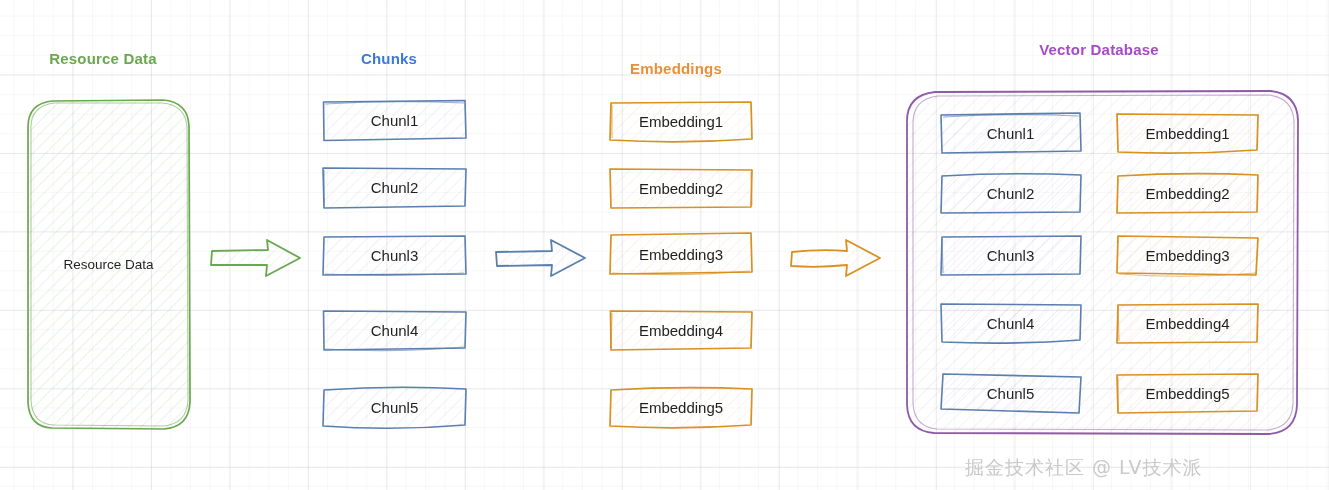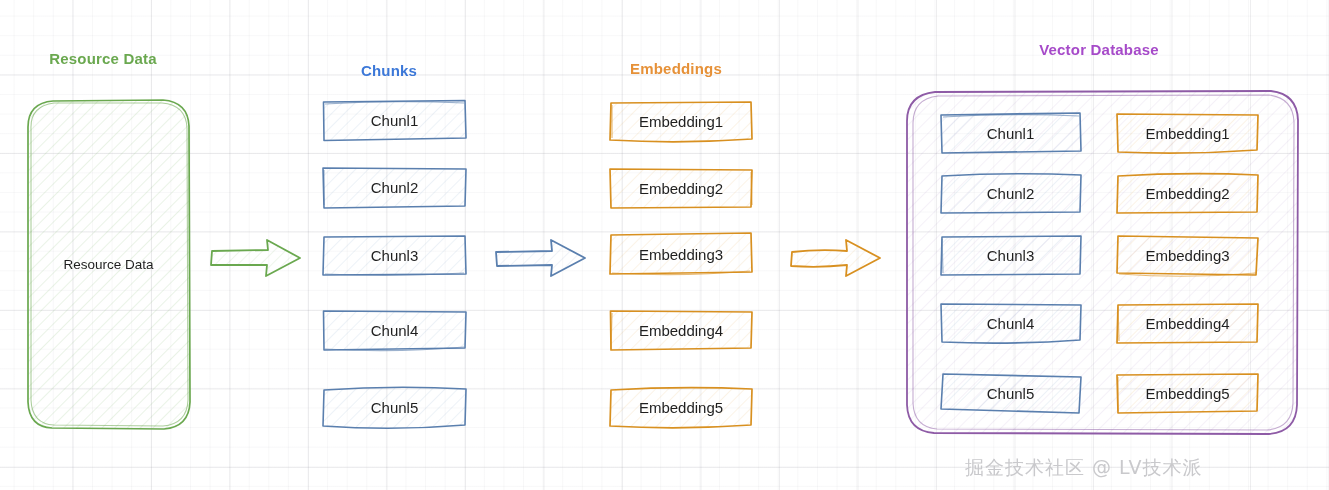--- a/index.html
+++ b/index.html
@@ -78,21 +78,21 @@
 </style>
 </head>
 <body>
 
 <div id="grid-bg"></div>
 
 <div id="canvas">
 
   <div class="col-title" style="left:103px; top:50px; color:#6aa84f;">Resource Data</div>
 
-  <div class="col-title" style="left:389px; top:50px; color:#3c78d8;margin-top:12px;">Chunks</div>
+  <div class="col-title" style="left:389px; top:50px; color:#3c78d8;">Chunks</div>
 
   <div class="col-title" style="left:676px; top:60px; color:#e69138;">Embeddings</div>
 
   <div class="col-title" style="left:1099px; top:41px; color:#a64ac9;">Vector Database</div>
 
   <div id="resource-box" style="left:25px; top:97px; width:167px; height:335px;">
     <svg viewBox="0 0 167 335" preserveAspectRatio="none">
       <defs>
         <pattern id="hatch-green" width="9" height="9" patternTransform="rotate(45)" patternUnits="userSpaceOnUse">
           <line x1="0" y1="0" x2="0" y2="9" stroke="#6aa84f" stroke-opacity="0.20" stroke-width="1.4"></line>

